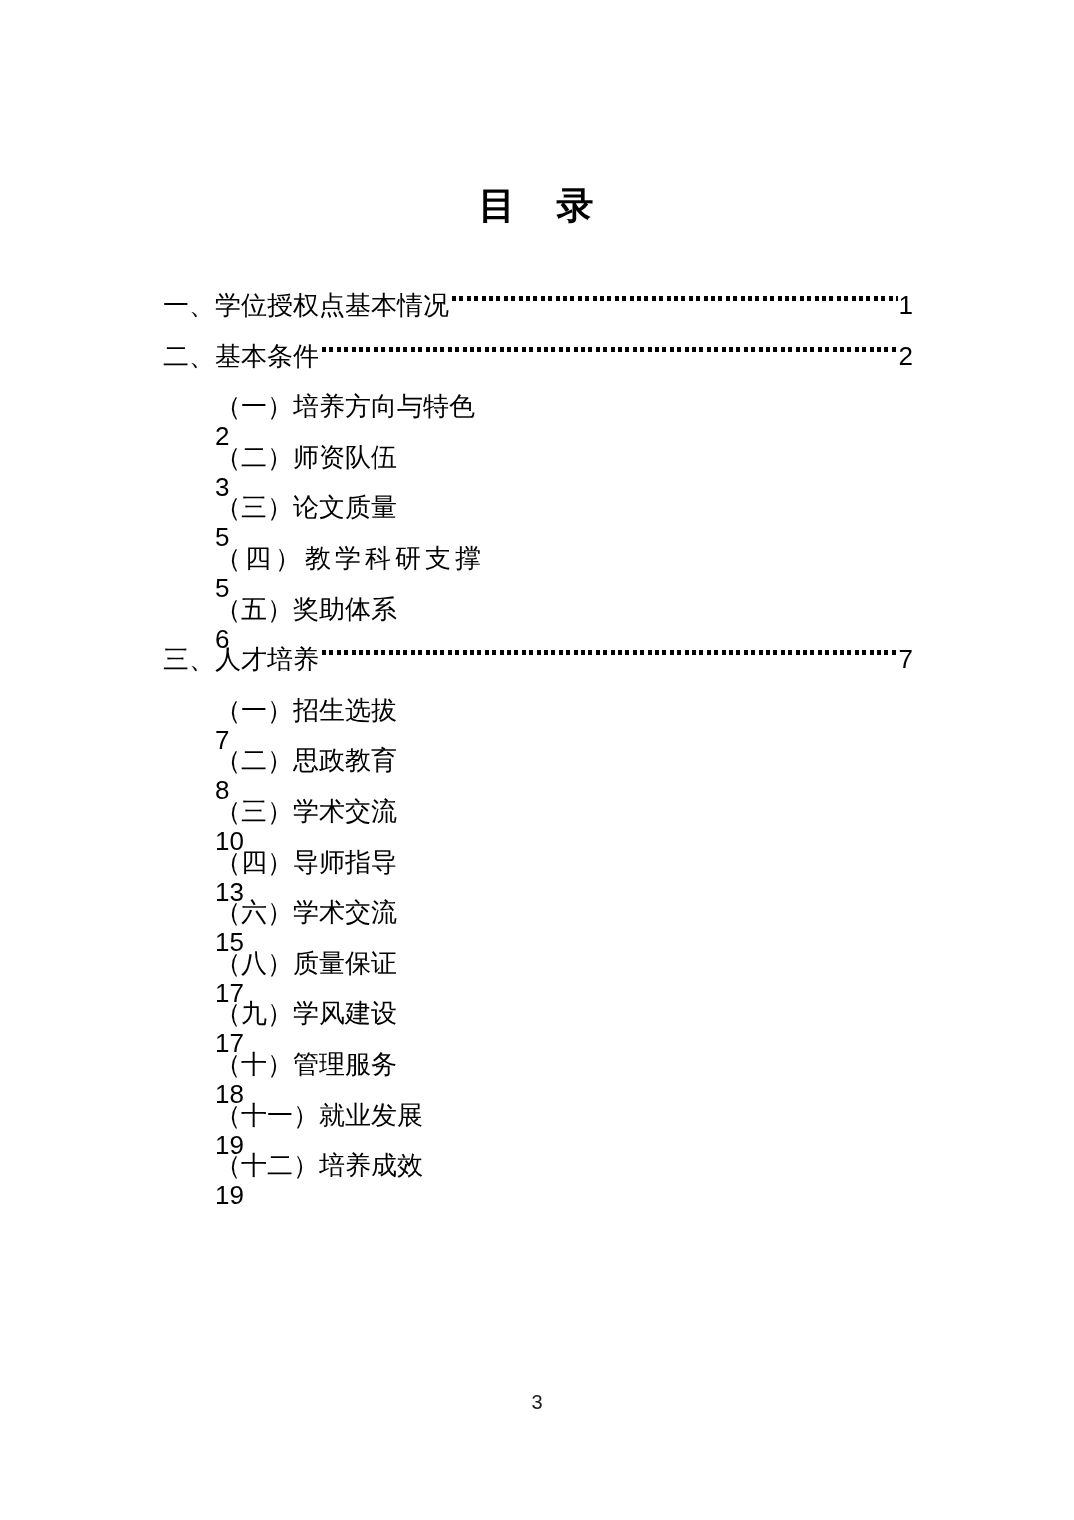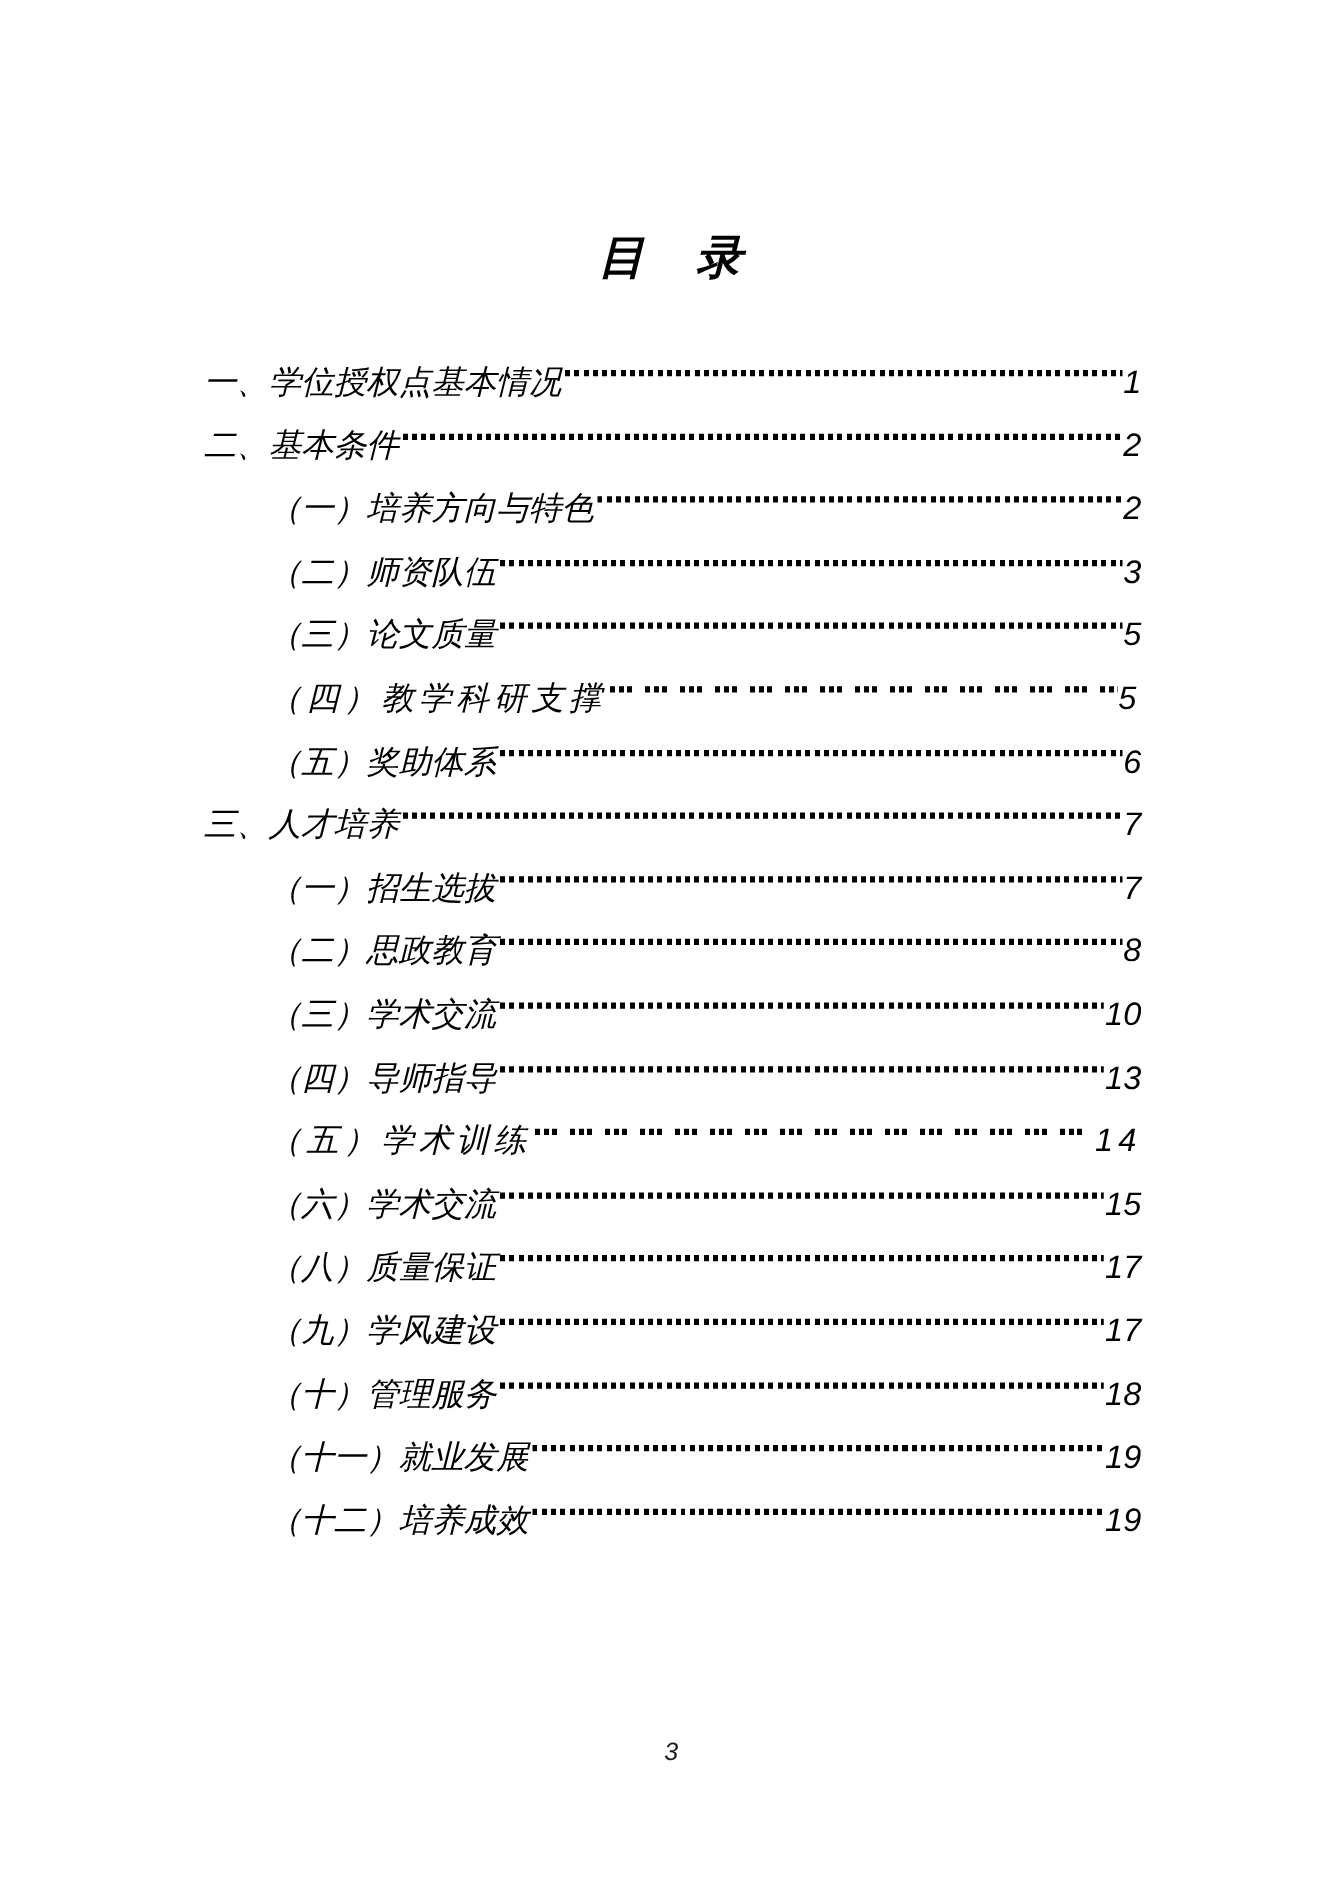--- a/index.html
+++ b/index.html
@@ -11,21 +11,20 @@
     position: relative;
     font-family: "Liberation Sans", "DejaVu Sans", sans-serif;
     color: #000000;
     overflow: hidden;
   }
   .page {
     width: 1074px;
     height: 1520px;
     background: #ffffff;
     position: relative;
-    font-style: italic;
   }
   .doc-title {
     padding-top: 186px;
     text-align: center;
     font-size: 37px;
     font-weight: bold;
     line-height: 40px;
     white-space: pre;
     letter-spacing: 2px;
   }
@@ -33,21 +32,21 @@
     margin: 66px 161px 0 163px; 
   }
   .toc-row {
     display: flex;
     align-items: flex-start;
     height: 50.6px;
     font-size: 26px;
     line-height: 1;
     cursor: pointer;
   }
-  .toc-row.level2 { padding-left: 52px; }
+  .toc-row.level2 { padding-left: 52px; flex-direction: column; }
   .toc-label {
     white-space: pre;
     flex: 0 0 auto;
   }
   .leader {
     flex: 1 1 auto;
     height: 5px;
     margin: 4px 1px 0 3px;
     background-image: repeating-linear-gradient(90deg, #000 0 4px, transparent 4px 7.4px);
     background-position: left center;
@@ -136,25 +135,20 @@
       <div class="toc-row level2">
         <span class="toc-label">（三）学术交流</span>
         <span class="leader"></span>
         <span class="toc-page">10</span>
       </div>
       <div class="toc-row level2">
         <span class="toc-label">（四）导师指导</span>
         <span class="leader"></span>
         <span class="toc-page">13</span>
       </div>
-      <div class="toc-row level2 spaced">
-        <span class="toc-label">（五）学术训练</span>
-        <span class="leader"></span>
-        <span class="toc-page">14</span>
-      </div>
       <div class="toc-row level2">
         <span class="toc-label">（六）学术交流</span>
         <span class="leader"></span>
         <span class="toc-page">15</span>
       </div>
       <div class="toc-row level2">
         <span class="toc-label">（八）质量保证</span>
         <span class="leader"></span>
         <span class="toc-page">17</span>
       </div>

